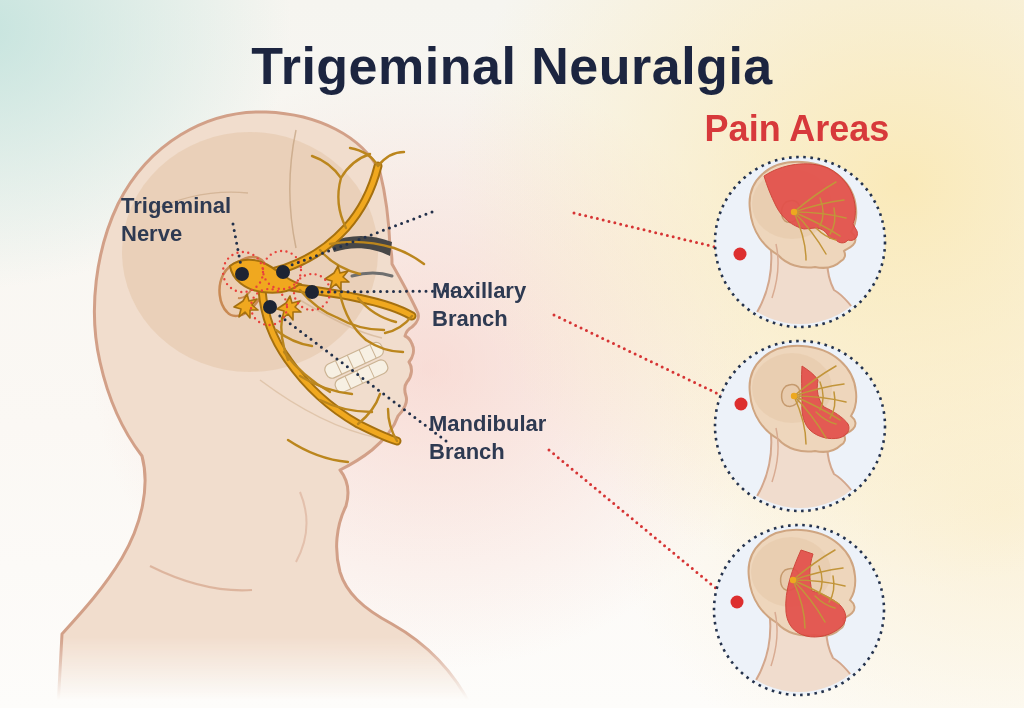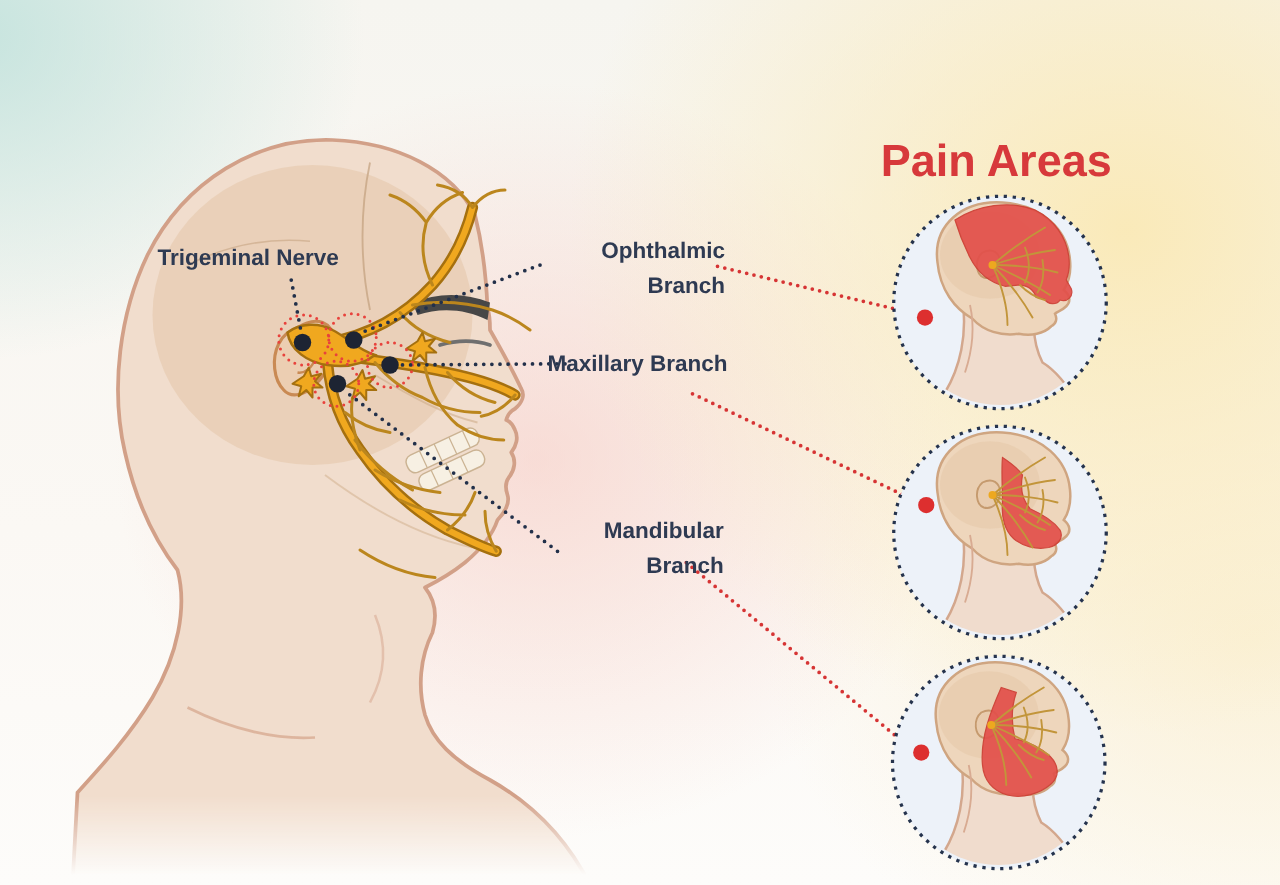--- a/index.html
+++ b/index.html
@@ -15,22 +15,22 @@
   }
   .title{
     position:absolute;left:0;right:0;top:36px;text-align:center;
     font-size:52px;font-weight:700;letter-spacing:.5px;color:#1c2540;
   }
   .subtitle{
     position:absolute;left:697px;top:108px;width:200px;text-align:center;
     font-size:36px;font-weight:700;color:#d7393b;
   }
   .lbl{
-    position:absolute;width:150px;margin-left:-75px;text-align:right;
-    font-size:18px;line-height:28px;font-weight:700;color:#2e3a52;
+    position:absolute;width:150px;margin-left:-75px;text-align:left;
+    font-size:22px;line-height:28px;font-weight:700;color:#2e3a52;
   }
   #trig-lbl{left:196px;top:192px;}
   #oph-lbl{left:505px;top:186px;}
   #max-lbl{left:507px;top:277px;}
   #man-lbl{left:504px;top:410px;}
   svg{position:absolute;left:0;top:0;}
 </style>
 </head>
 <body>
 <div id="canvas">
@@ -195,20 +195,20 @@
     <circle r="85" fill="none" stroke="#25334d" stroke-width="2.6" stroke-dasharray="2.6 4.6"></circle>
   </g>
 
   <g fill="#dd2f2f">
     <circle cx="740" cy="254" r="6.5"></circle>
     <circle cx="741" cy="404" r="6.5"></circle>
     <circle cx="737" cy="602" r="6.5"></circle>
   </g>
 </svg>
 
+<div class="title">Trigeminal Neuralgia</div>
 <div class="subtitle">Pain Areas</div>
 
 <div class="lbl" id="trig-lbl">Trigeminal Nerve</div>
-<div class="lbl" id="oph-lbl">Ophthalmic Branch</div>
 <div class="lbl" id="man-lbl">Mandibular Branch</div>
 <div class="lbl" id="max-lbl">Maxillary Branch</div>
 
 </div>
 
 </body></html>

